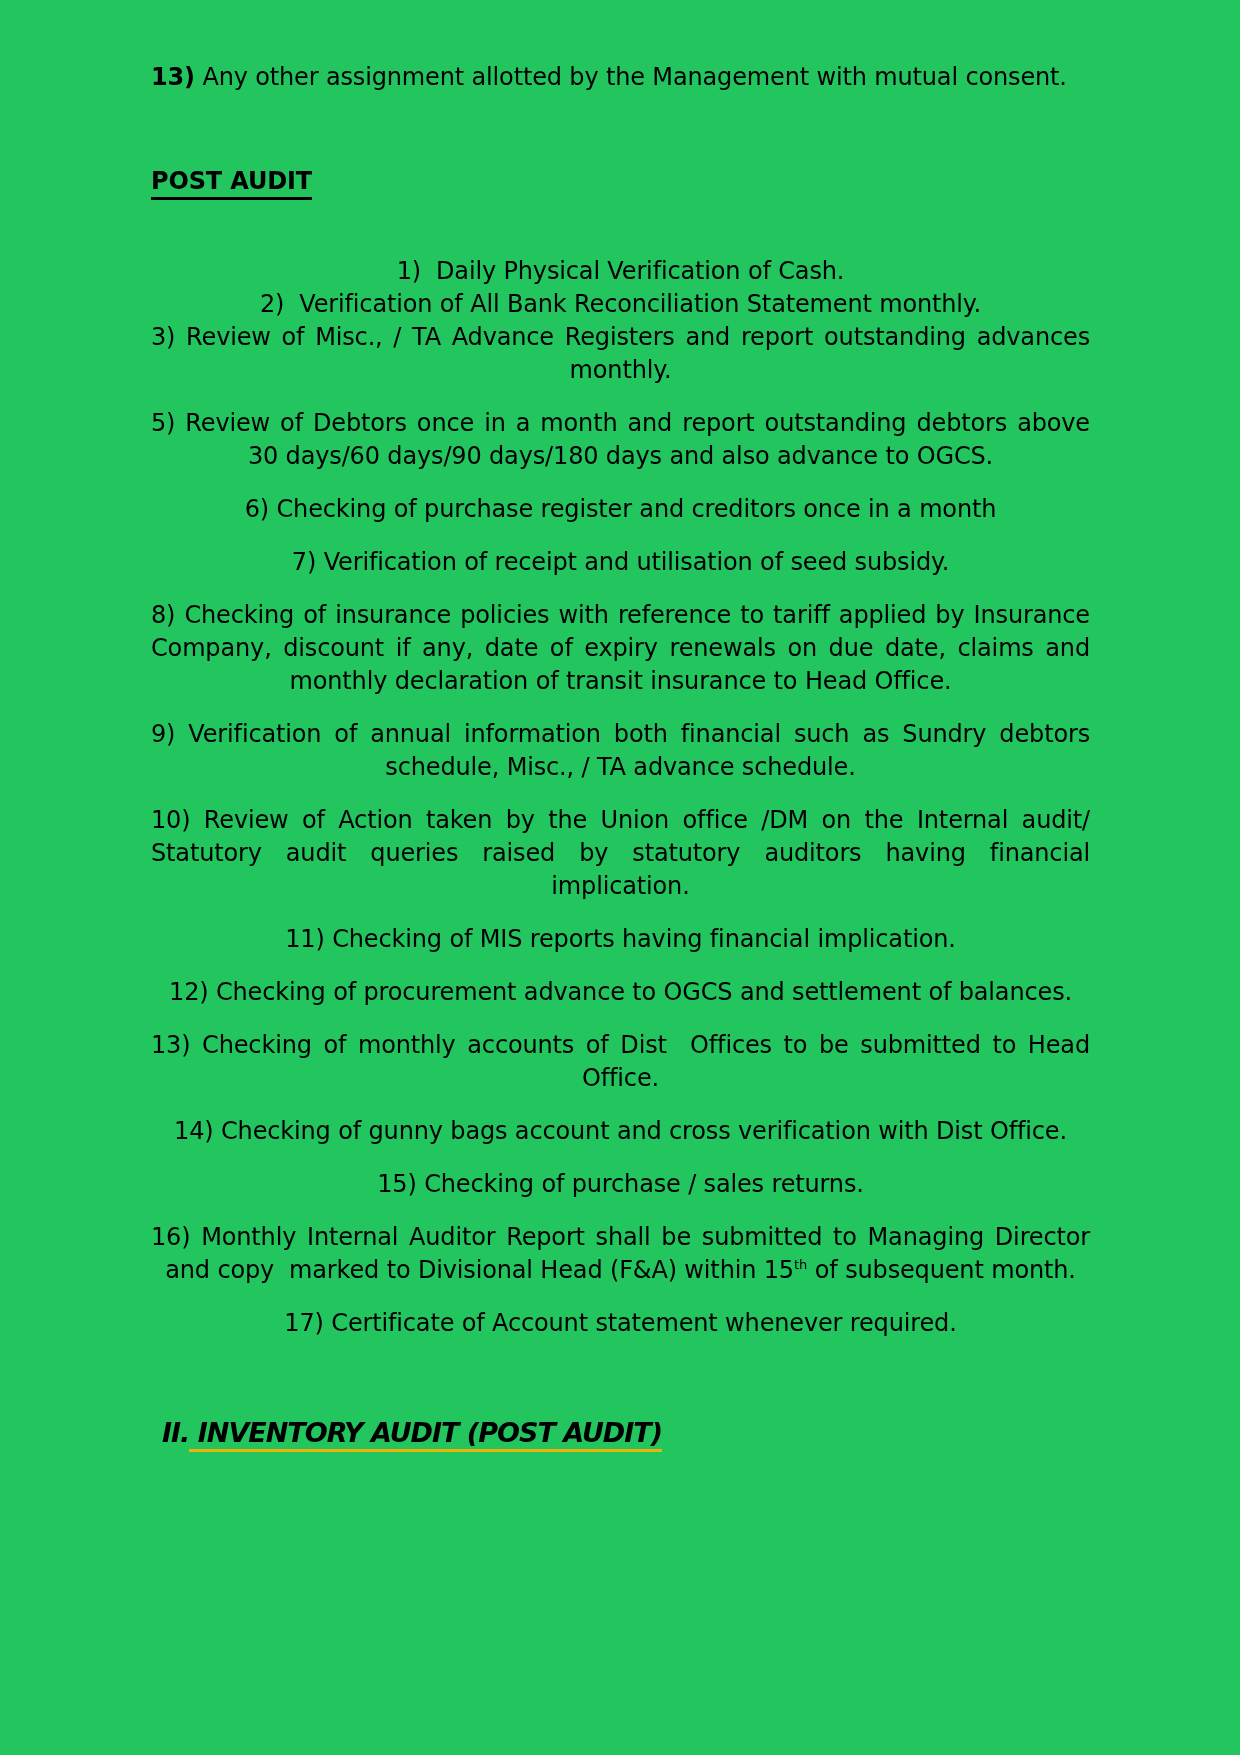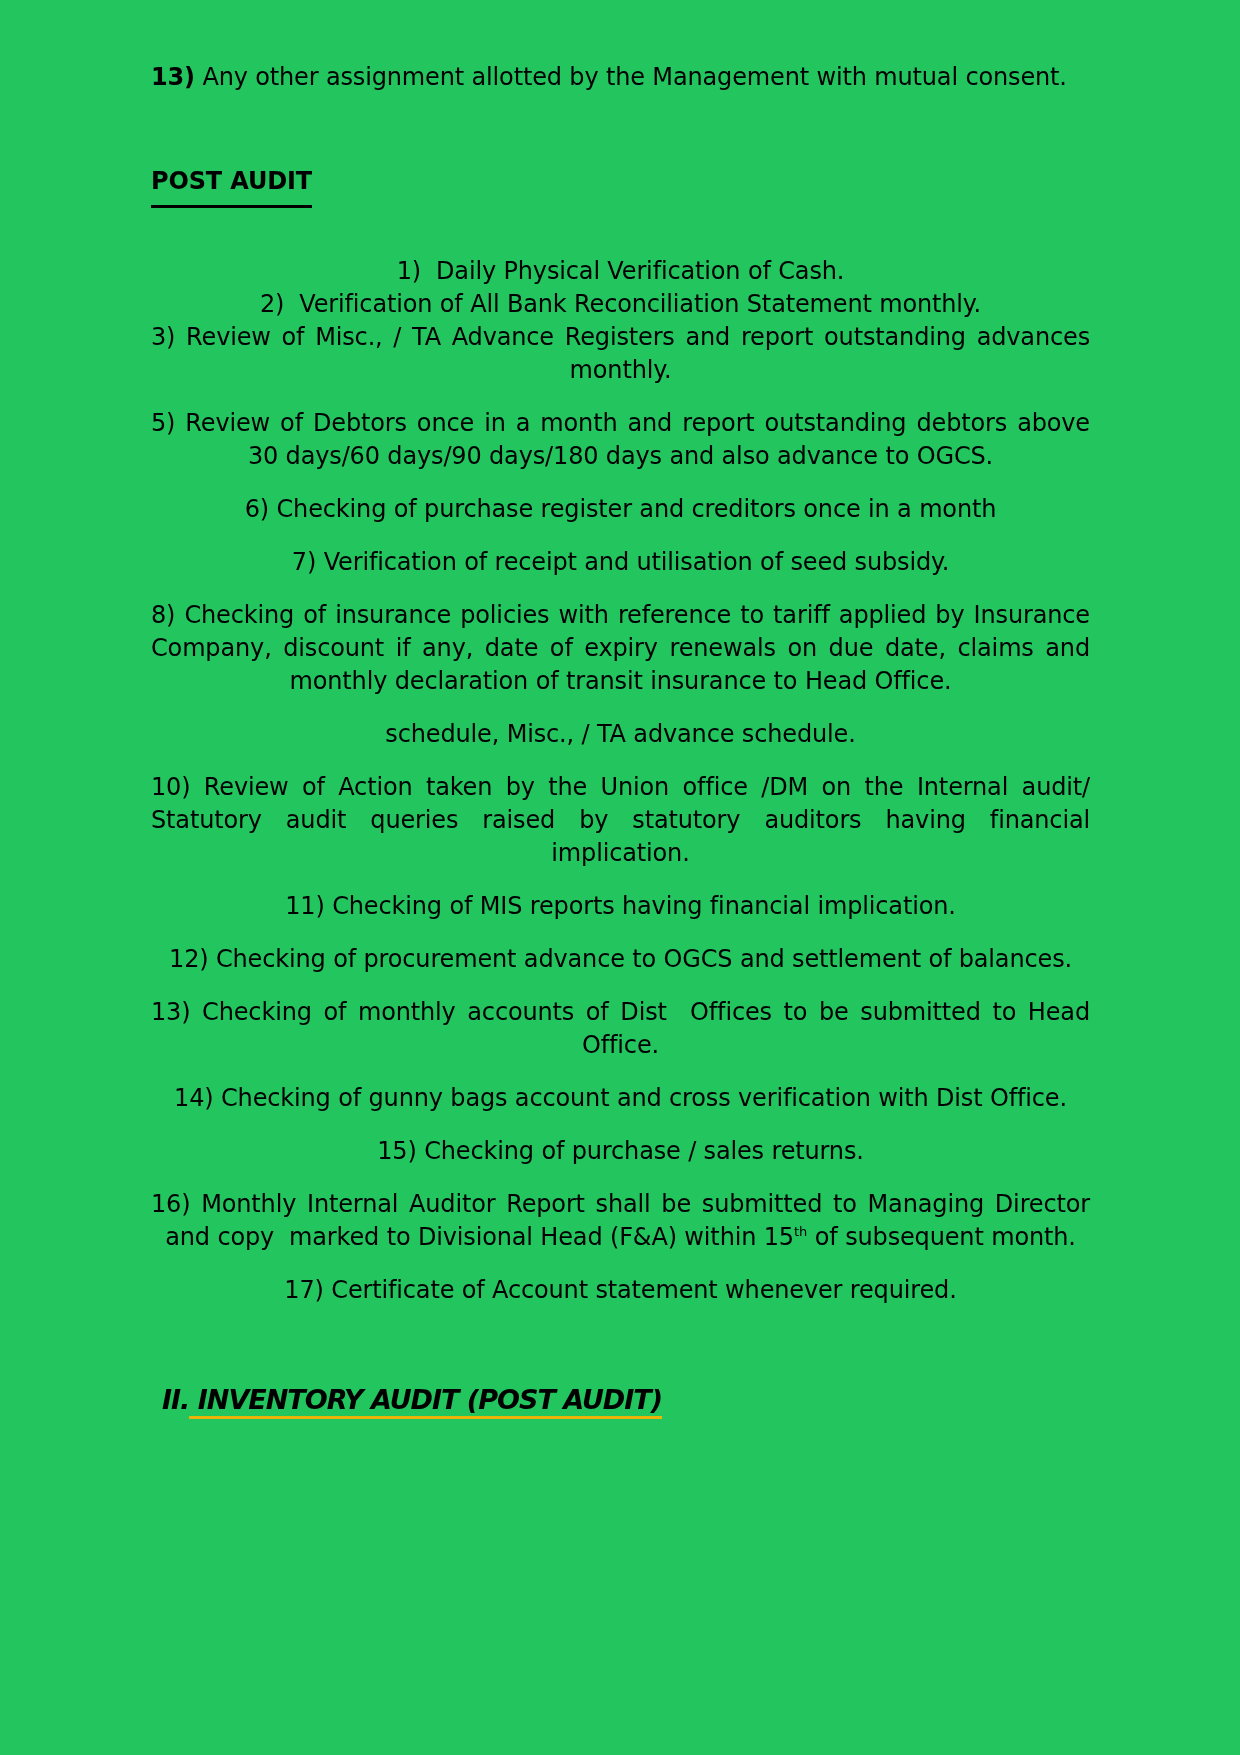--- a/index.html
+++ b/index.html
@@ -19,21 +19,21 @@
   }
   .content { width: 939px; }
   .intro { margin: 0; }
   .intro .num { font-weight: bold; }
   .h-post {
     margin: 71px 0 0 0;
     font-weight: bold;
     font-size: 24px;
     line-height: 33px;
   }
-  .h-post .u { border-bottom: 3px solid #000; padding-bottom: 10px; }
+  .h-post .u { border-bottom: 3px solid #000; padding-bottom: 2px; }
   .list { margin-top: 57px; }
   .item { margin: 20px 0 0 0; }
   .item.tight, .item:first-child { margin-top: 0; }
   .line { text-align: center; }
   .line.jl {
     text-align: justify;
     text-align-last: justify;
     text-justify: inter-word;
   }
   sup {
@@ -82,20 +82,21 @@
         </div>
         <div class="item">
           <div class="line">7) Verification of receipt and utilisation of seed subsidy.</div>
         </div>
         <div class="item">
           <div class="line jl">8) Checking of insurance policies with reference to tariff applied by Insurance</div>
           <div class="line jl">Company, discount if any, date of expiry renewals on due date, claims and</div>
           <div class="line">monthly declaration of transit insurance to Head Office.</div>
         </div>
         <div class="item">
+          <div class="line jl">9) Verification of annual information both financial such as Sundry debtors</div>
           <div class="line">schedule, Misc., / TA advance schedule.</div>
         </div>
         <div class="item">
           <div class="line jl">10) Review of Action taken by the Union office /DM on the Internal audit/</div>
           <div class="line jl">Statutory audit queries raised by statutory auditors having financial</div>
           <div class="line">implication.</div>
         </div>
         <div class="item">
           <div class="line">11) Checking of MIS reports having financial implication.</div>
         </div>

